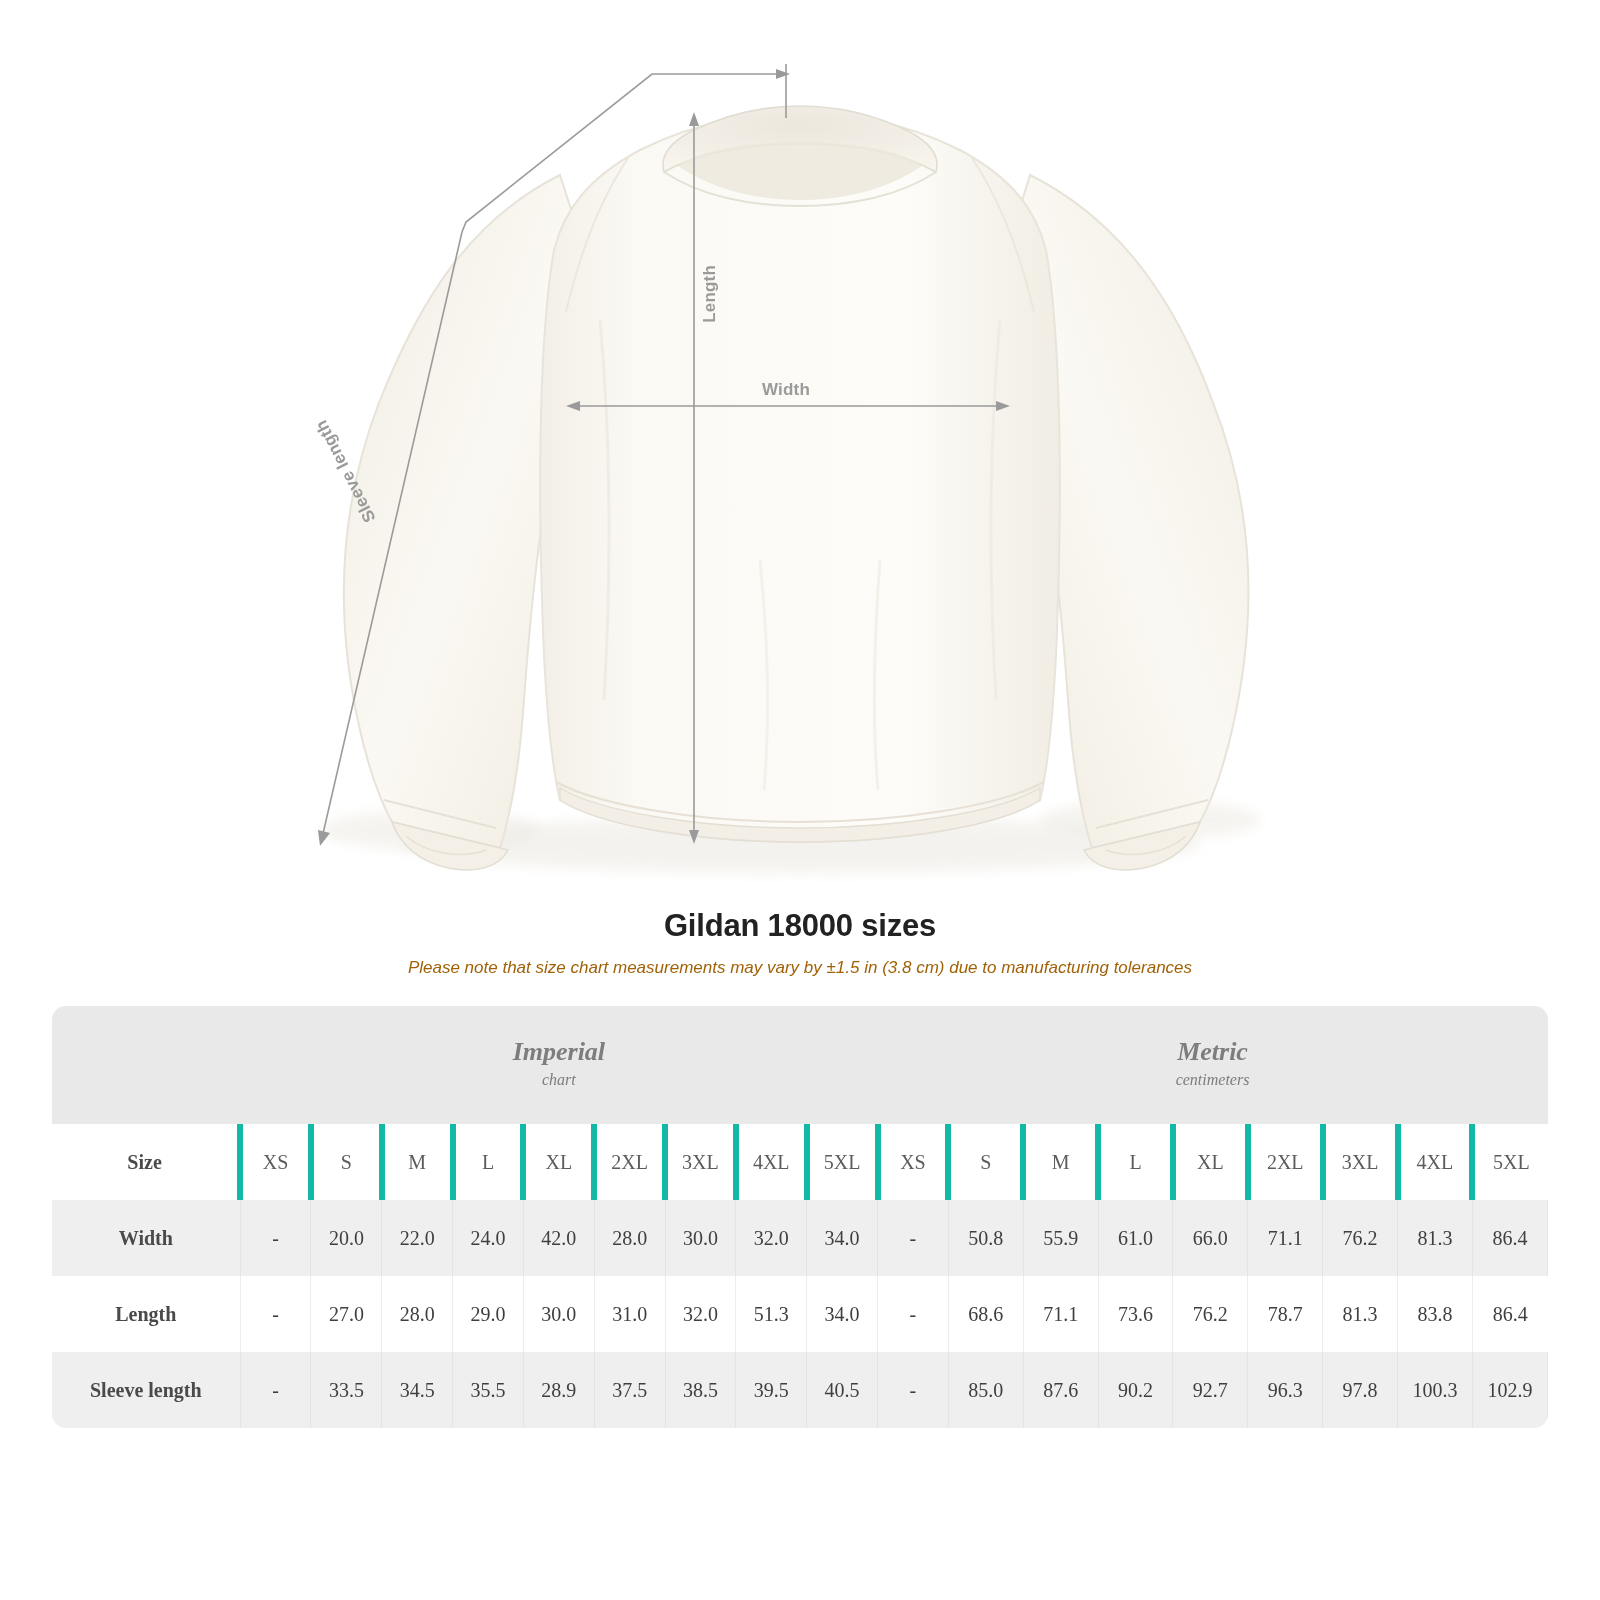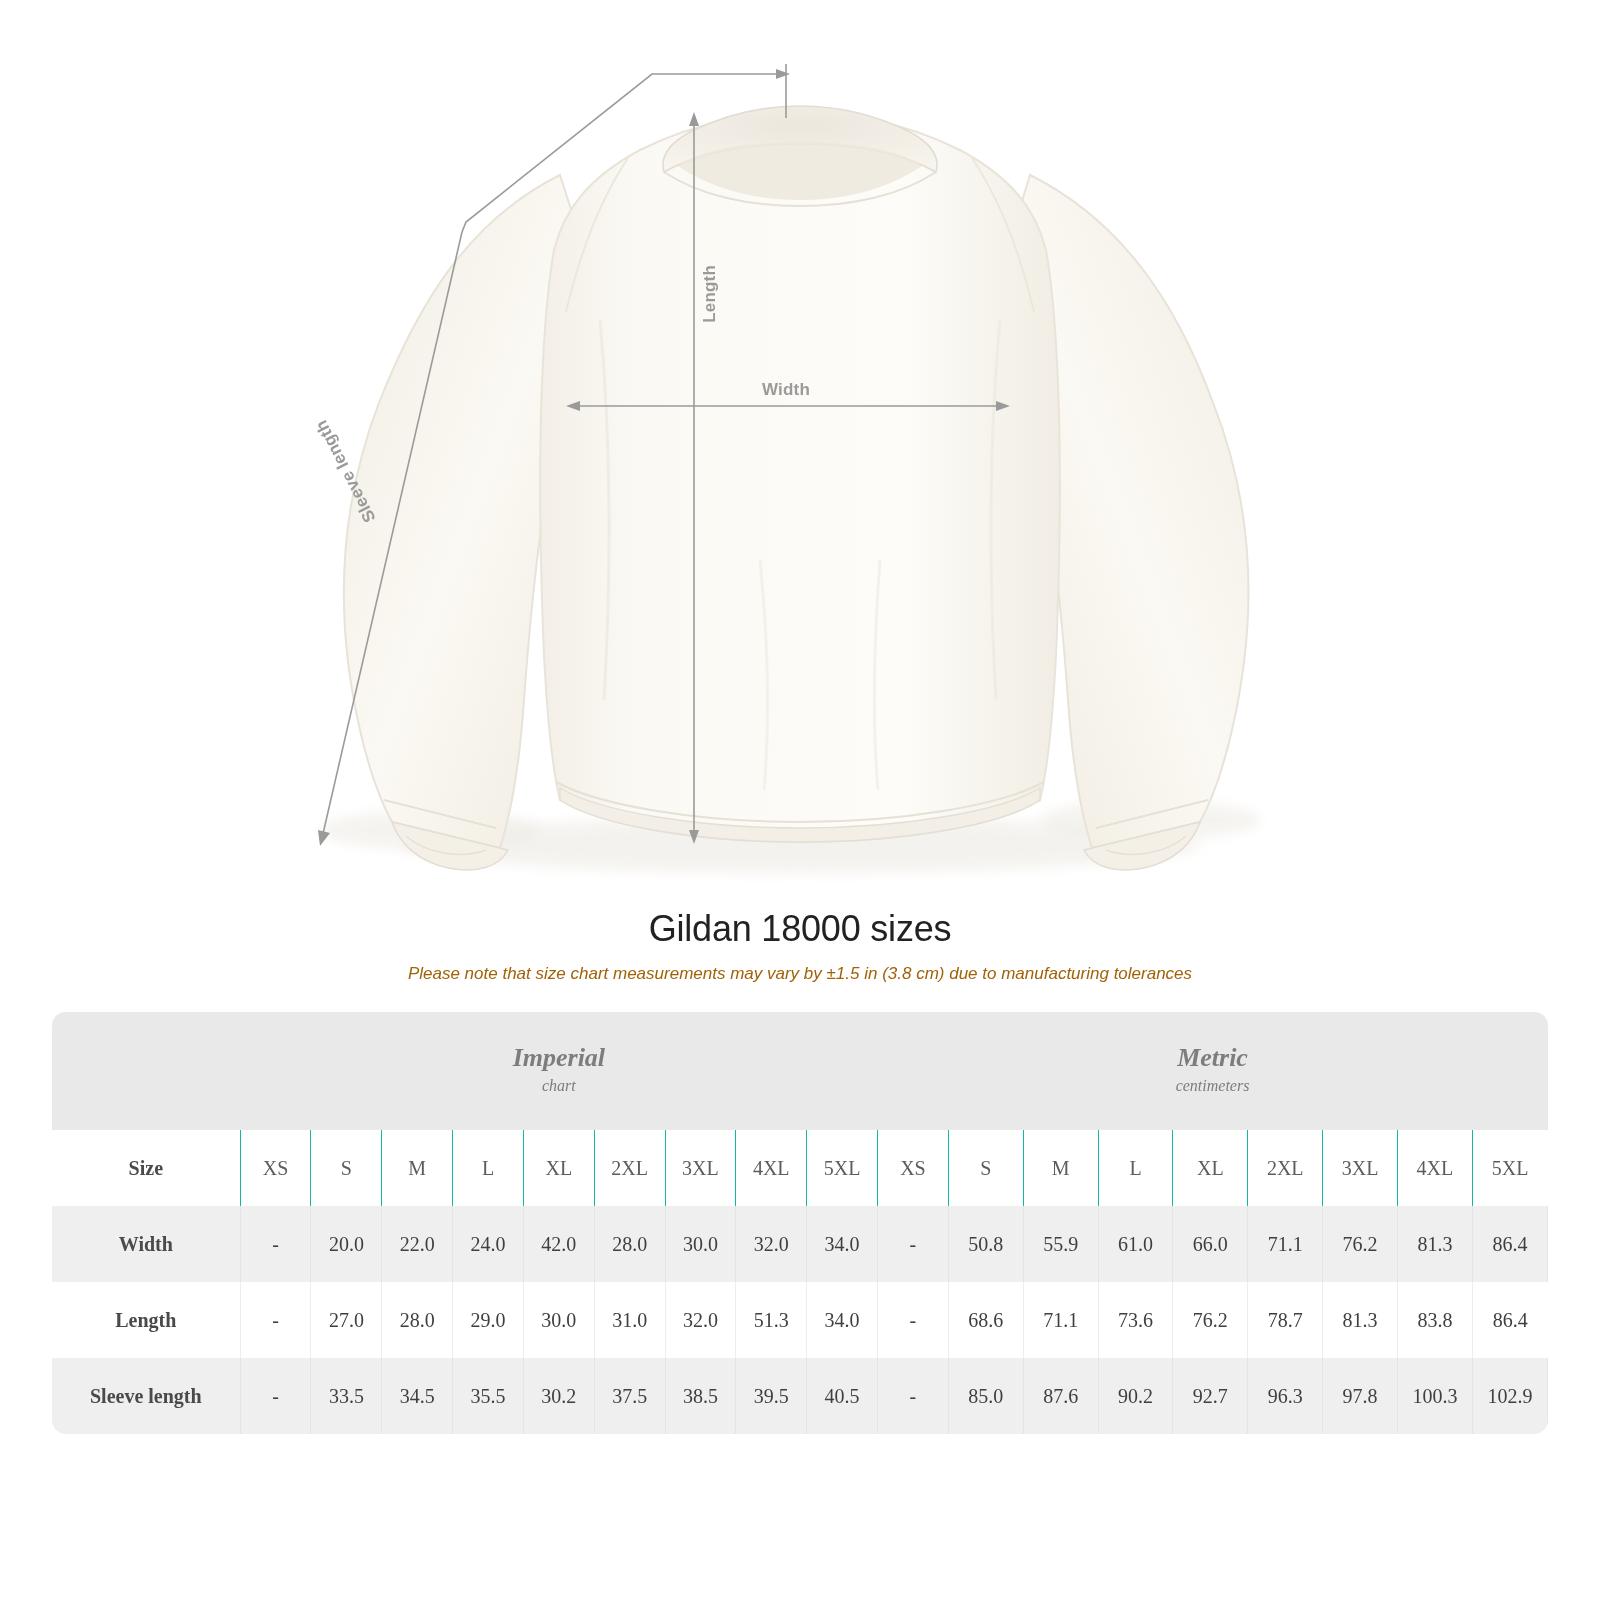--- a/index.html
+++ b/index.html
@@ -59,22 +59,22 @@
     transform: rotate(180deg) rotate(-27deg);
     transform-origin: center center;
   }
 
   
   .title-block {
     text-align: center;
     margin-top: 8px;
   }
   .chart-title {
-    font-size: 36px;
-    font-weight: normal;
+    font-size: 31px;
+    font-weight: bold;
     color: #222222;
     margin: 0;
     letter-spacing: -0.2px;
   }
   .chart-note {
     font-size: 17px;
     font-style: italic;
     color: #a16207;
     margin: 14px 0 0 0;
   }
@@ -116,21 +116,21 @@
     line-height: 1.6;
   }
 
   .head-row td {
     height: 76px;
     background: #ffffff;
     text-align: center;
     vertical-align: middle;
     font-size: 20px;
     color: #5c5c5c;
-    border-right: 1px solid #14b8a6;
+    border-right: 6px solid #14b8a6;
   }
   .head-row td:last-child { border-right: none; }
   .head-row td.rowlabel {
     font-size: 20px;
     font-weight: bold;
     color: #4a4a4a;
   }
 
   .data-row td {
     height: 76px;
@@ -381,21 +381,21 @@
           <td>83.8</td>
           <td>86.4</td>
         </tr>
 
         <tr class="data-row shaded">
           <td class="rowlabel">Sleeve length</td>
           <td>-</td>
           <td>33.5</td>
           <td>34.5</td>
           <td>35.5</td>
-          <td>30.2</td>
+          <td>28.9</td>
           <td>37.5</td>
           <td>38.5</td>
           <td>39.5</td>
           <td>40.5</td>
           <td>-</td>
           <td>85.0</td>
           <td>87.6</td>
           <td>90.2</td>
           <td>92.7</td>
           <td>96.3</td>

